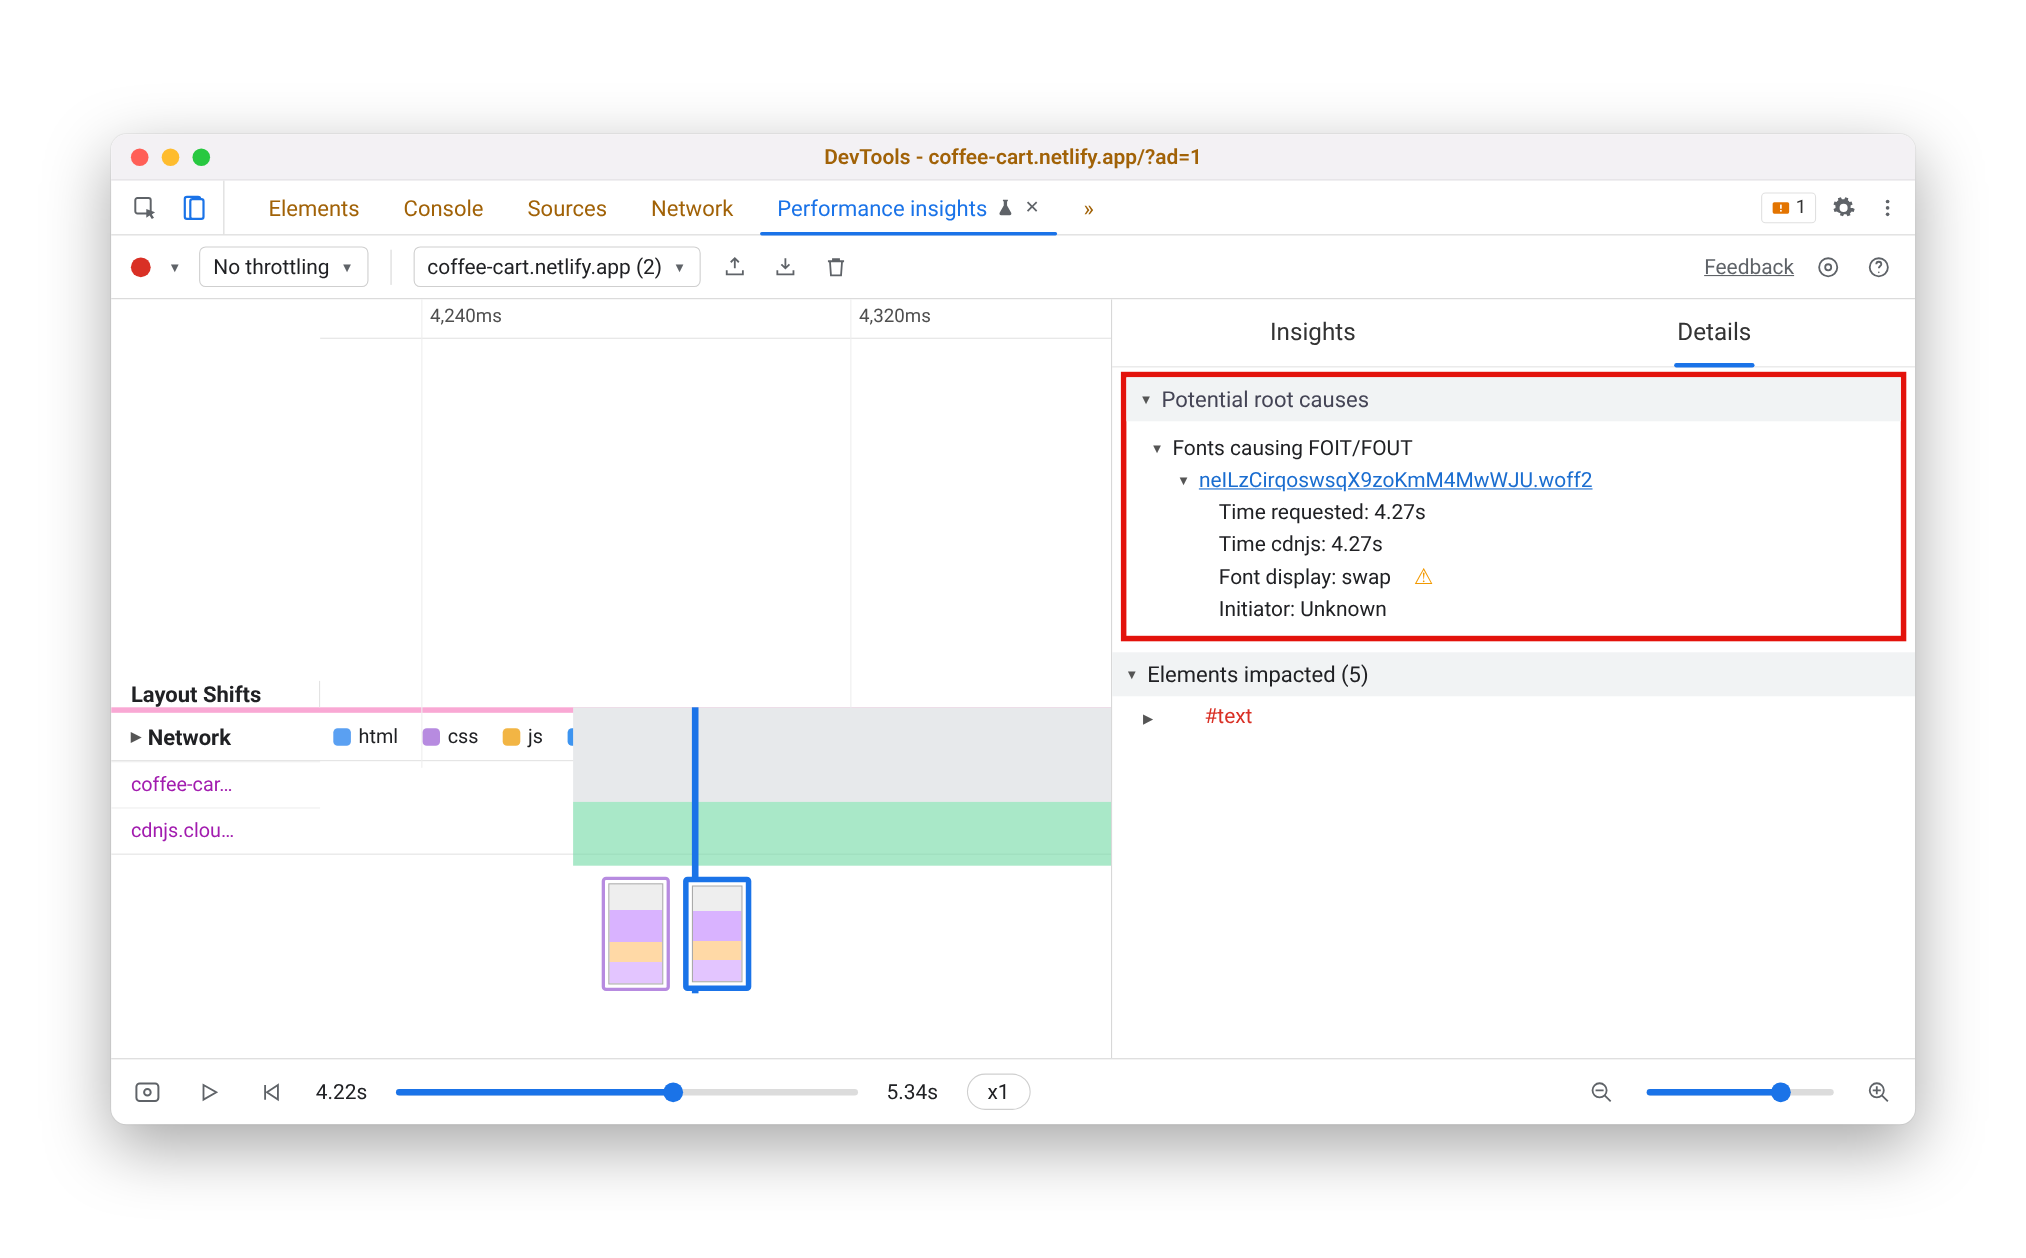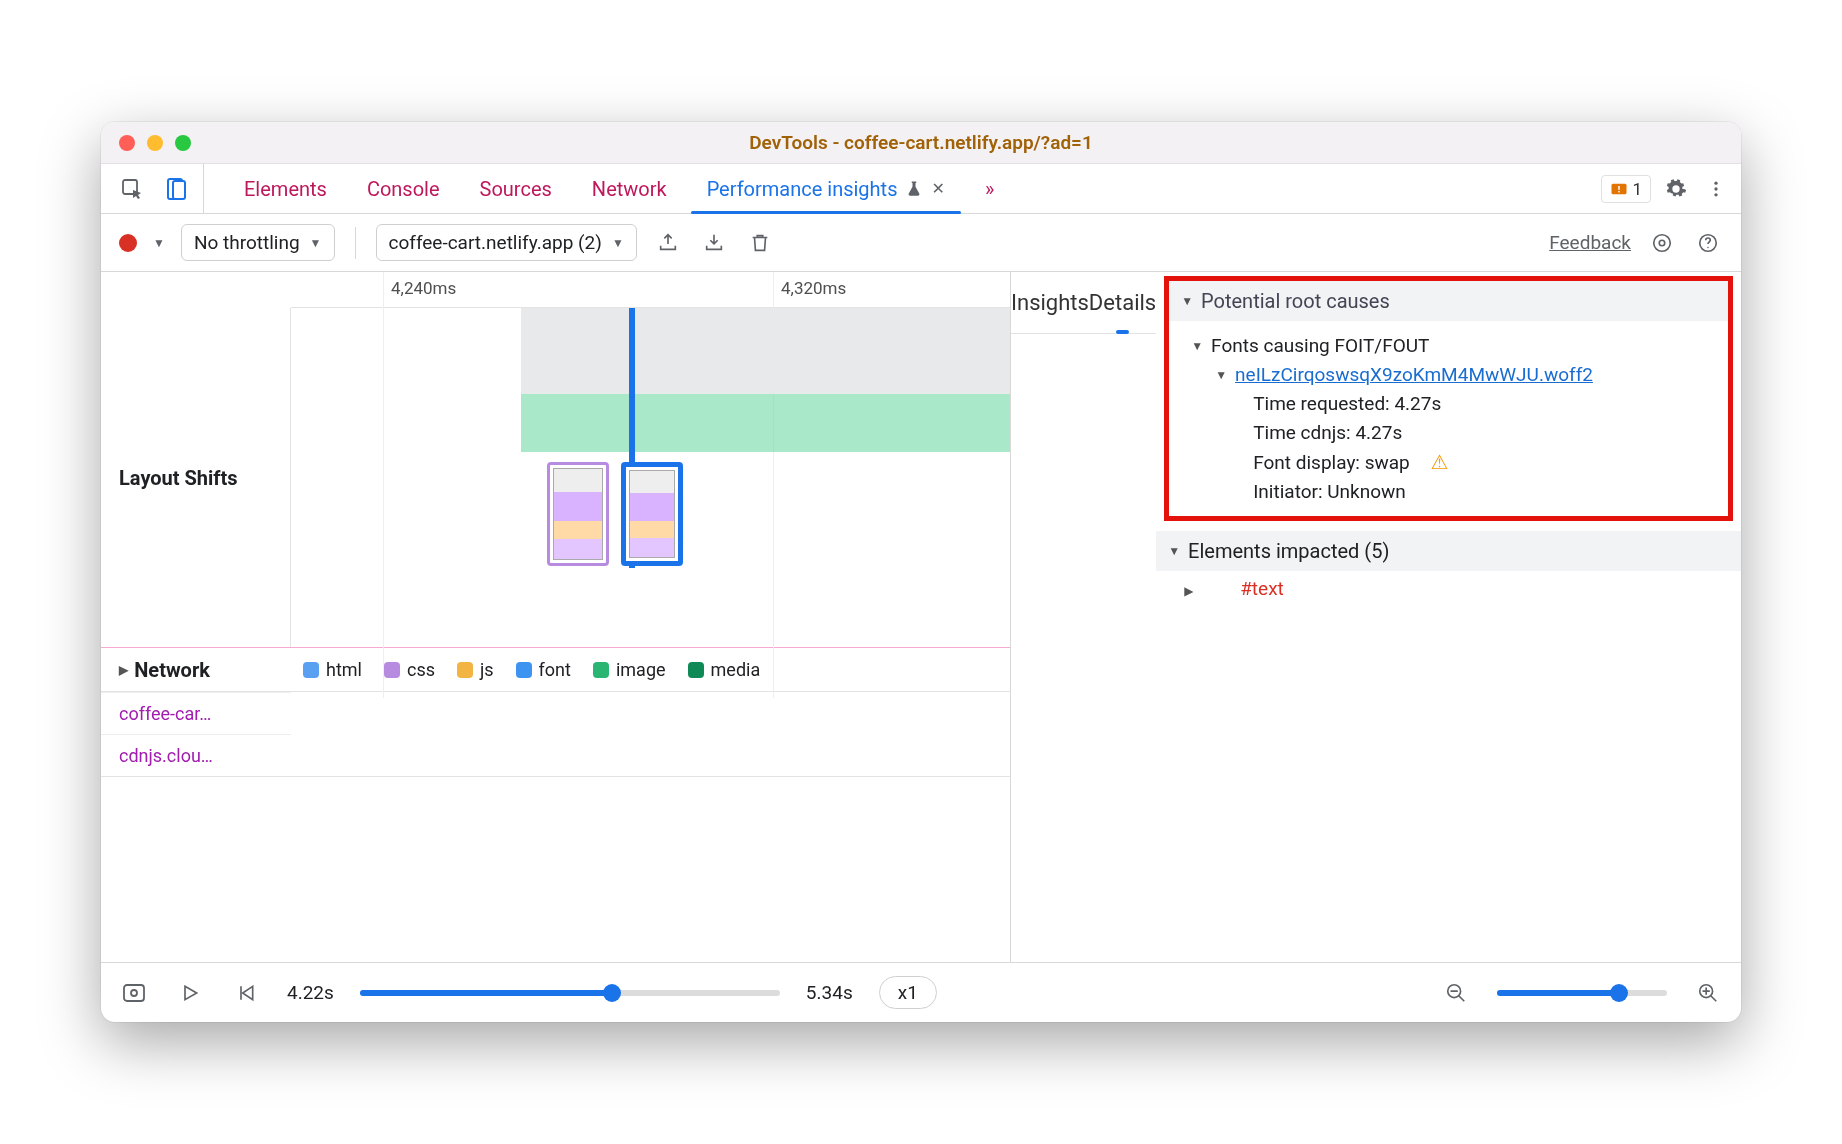--- a/index.html
+++ b/index.html
@@ -44,21 +44,21 @@
     height: 50px;
     border-bottom: 1px solid #d8d8d8;
     display: flex;
     align-items: stretch;
     padding: 0 10px 0 12px;
   }
   .tb-left { display: flex; align-items: center; gap: 14px; padding: 0 12px 0 4px; border-right: 1px solid #d8d8d8; }
   .icon-btn { width: 30px; height: 30px; display: flex; align-items: center; justify-content: center; color: #5f6368; border-radius: 4px; }
   .icon-btn.blue { color: #1a73e8; }
   .tabs { display: flex; align-items: stretch; padding-left: 20px; flex: 1; }
-  .tab { display: flex; align-items: center; padding: 0 20px; color: #be185d; font-size: 20px; gap: 8px; cursor: pointer; position: relative; }
+  .tab { display: flex; align-items: center; padding: 0 20px; color: #a16207; font-size: 20px; gap: 8px; cursor: pointer; position: relative; }
   .tab.active { color: #1a73e8; }
   .tab.active::after { content: ""; position: absolute; left: 4px; right: 4px; bottom: -1px; height: 3px; background: #1a73e8; border-radius: 2px; }
   .tb-right { display: flex; align-items: center; gap: 10px; padding-left: 8px; }
   .badge { display: flex; align-items: center; gap: 4px; border: 1px solid #e0e0e0; border-radius: 4px; padding: 3px 8px; color: #333; font-size: 17px; }
   .badge .warn-icon { color: #e37400; }
   
   .toolbar {
     height: 58px;
     border-bottom: 1px solid #d8d8d8;
     display: flex;
@@ -72,27 +72,27 @@
     display: flex; align-items: center; gap: 10px;
     border: 1px solid #cfcfcf; border-radius: 6px;
     padding: 6px 12px; font-size: 19px; background: #fff;
   }
   .divider { width: 1px; height: 32px; background: #d8d8d8; margin: 0 4px; }
   .toolbar .flex { flex: 1; }
   .feedback { color: #5f6368; text-decoration: underline; font-size: 19px; }
   
   .main { flex: 1; display: flex; overflow: hidden; }
   .left { width: 910px; display: flex; flex-direction: column; border-right: 1px solid #d8d8d8; overflow: hidden; }
-  .right { flex: 1; display: flex; flex-direction: row; position: relative; }
+  .right { flex: 1; display: flex; flex-direction: column; position: relative; }
   
   .timeline-area { flex: 1; position: relative; overflow: hidden; }
   .time-ruler { height: 36px; border-bottom: 1px solid #e3e3e3; position: relative; }
   .time-tick { position: absolute; top: 6px; font-size: 17px; color: #4f4f4f; }
   .time-tick::before { content: ""; position: absolute; left: -8px; top: -6px; bottom: -400px; width: 1px; background: #eee; }
-  .layout-shifts-row { display: flex; border-bottom: 1px solid #f9a8d4; height: 340px; }
+  .layout-shifts-row { display: flex; border-bottom: 5px solid #f9a8d4; height: 340px; align-items: flex-end; }
   .row-label { width: 190px; display: flex; align-items: center; font-weight: 700; font-size: 20px; padding-left: 18px; border-right: 1px solid #e3e3e3; }
   .row-body { flex: 1; position: relative; }
   .grey-block { position: absolute; left: 230px; right: 0; top: 0; height: 86px; background: #e7e9eb; }
   .green-block { position: absolute; left: 230px; right: 0; top: 86px; height: 58px; background: #6fd9a4; opacity: .6; }
   .blue-line { position: absolute; left: 338px; top: 0; width: 6px; height: 260px; background: #1a73e8; }
   .thumb { position: absolute; top: 154px; width: 62px; height: 104px; background: #fff; border-radius: 4px; padding: 3px; }
   .thumb.purple { left: 256px; border: 3px solid #b78be0; }
   .thumb.blue { left: 330px; border: 5px solid #1a73e8; }
   .thumb .mini { width: 100%; height: 100%; background: linear-gradient(#eee 0 26%, #d9b3ff 26% 58%, #ffd9a6 58% 78%, #e3c5ff 78% 100%); border: 1px solid #aaa; }
   

